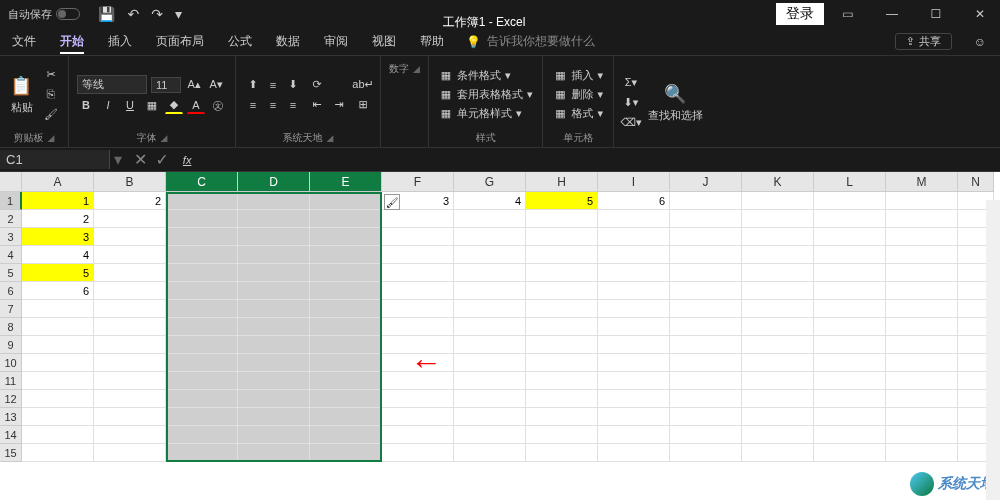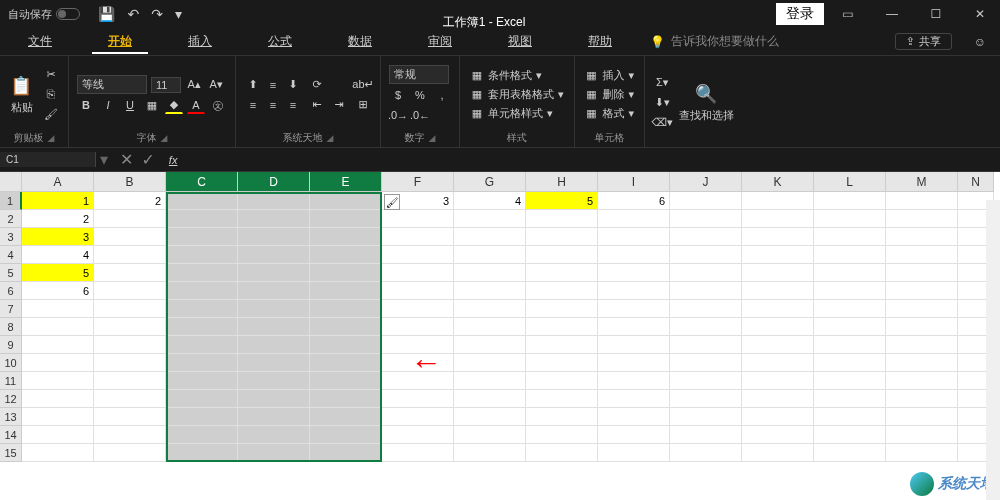--- a/index.html
+++ b/index.html
@@ -12,22 +12,22 @@
 .toggle::after { content: ''; width: 8px; height: 8px; background: #666; border-radius: 50%; position: absolute; left: 1px; top: 1px; }
 .qat { display: flex; gap: 12px; padding: 0 10px; }
 .qat-icon { color: #ccc; font-size: 14px; }
 .title-center { flex: 1; text-align: center; color: #fff; font-size: 12px; margin-top: 16px; }
 .title-right { display: flex; align-items: center; gap: 4px; }
 .login-btn { background: #fff; color: #000; padding: 2px 10px; font-size: 14px; }
 .win-btn { width: 40px; height: 28px; display: flex; align-items: center; justify-content: center; color: #ccc; font-size: 12px; }
 
 
 .menubar { background: #1a1a1a; height: 28px; display: flex; align-items: center; color: #ccc; font-size: 12px; border-bottom: 1px solid #333; }
-.menu-tab { padding: 0 28px; height: 28px; display: flex; align-items: center; text-decoration: underline; }
-.menu-tab.active { color: #eab308; font-weight: bold; position: relative; }
+.menu-tab { padding: 0 12px; height: 28px; display: flex; align-items: center; }
+.menu-tab.active { color: #c4b5fd; font-weight: bold; position: relative; }
 .menu-tab.active::after { content: ''; position: absolute; bottom: 2px; left: 12px; right: 12px; height: 2px; background: #fff; }
 .menu-spacer { flex: 1; }
 .tell-me { display: flex; align-items: center; gap: 6px; color: #888; padding: 0 10px; }
 .share-btn { display: flex; align-items: center; gap: 4px; padding: 0 10px; border: 1px solid #444; border-radius: 3px; margin-right: 8px; font-size: 11px; }
 
 
 .ribbon { background: #1a1a1a; height: 92px; display: flex; color: #ccc; font-size: 11px; border-bottom: 1px solid #333; }
 .ribbon-group { display: flex; flex-direction: column; border-right: 1px solid #333; padding: 4px 8px 2px; }
 .ribbon-group-content { flex: 1; display: flex; align-items: center; gap: 6px; }
 .ribbon-group-label { text-align: center; font-size: 10px; color: #999; padding-top: 2px; display: flex; justify-content: center; align-items: center; gap: 4px; }
@@ -39,21 +39,21 @@
 .font-select { background: #2a2a2a; border: 1px solid #444; color: #ccc; padding: 1px 4px; font-size: 11px; }
 .font-name { width: 70px; }
 .font-size { width: 30px; }
 .mini-btn { width: 18px; height: 18px; display: flex; align-items: center; justify-content: center; border: 1px solid transparent; }
 .align-grid { display: grid; grid-template-columns: repeat(3, 18px); gap: 2px; }
 .cell-btn { display: flex; align-items: center; gap: 4px; padding: 1px 2px; font-size: 11px; }
 .cell-btn .ico { width: 14px; height: 14px; display: inline-flex; align-items: center; justify-content: center; }
 
 
 .formula-bar { background: #1a1a1a; height: 24px; display: flex; align-items: center; border-bottom: 1px solid #333; }
-.name-box { background: #262626; color: #ccc; width: 96px; padding: 2px 6px; font-size: 10px; border-right: 1px solid #444; }
+.name-box { background: #262626; color: #ccc; width: 110px; padding: 2px 6px; font-size: 13px; border-right: 1px solid #444; }
 .fb-btns { display: flex; gap: 8px; padding: 0 8px; color: #888; }
 .fx-label { color: #ccc; font-style: italic; padding: 0 6px; font-size: 11px; text-decoration: underline; }
 .formula-input { flex: 1; background: #262626; }
 .corner { width: 22px; height: 20px; background: #e6e6e6; border-right: 1px solid #ccc; border-bottom: 1px solid #ccc; }
 .col-headers { display: flex; height: 20px; }
 .col-h { background: #e6e6e6; border-right: 1px solid #ccc; border-bottom: 1px solid #ccc; text-align: center; font-size: 12px; color: #333; line-height: 20px; }
 .col-h.sel { background: #107c41; color: #fff; }
 .row-headers { display: flex; flex-direction: column; }
 .row-h { width: 22px; background: #e6e6e6; border-right: 1px solid #ccc; border-bottom: 1px solid #ccc; text-align: center; font-size: 11px; color: #333; line-height: 18px; height: 18px; }
 .row-h.sel { background: #d0d0d0; border-right: 2px solid #107c41; }
@@ -102,20 +102,21 @@
     <span class="win-btn">—</span>
     <span class="win-btn">☐</span>
     <span class="win-btn">✕</span>
   </div>
 </div>
 
 <div class="menubar">
   <span class="menu-tab">文件</span>
   <span class="menu-tab active">开始</span>
   <span class="menu-tab">插入</span>
+  <span class="menu-tab">页面布局</span>
   <span class="menu-tab">公式</span>
   <span class="menu-tab">数据</span>
   <span class="menu-tab">审阅</span>
   <span class="menu-tab">视图</span>
   <span class="menu-tab">帮助</span>
   <span class="tell-me">
     <span>💡</span>
     <span>告诉我你想要做什么</span>
   </span>
   <span class="menu-spacer"></span>
@@ -202,34 +203,20 @@
         <span class="mini-btn">⊞</span>
       </div>
     </div>
     <div class="ribbon-group-label">
         <span>系统天地</span>
         <span class="launcher">◢</span>
       </div>
   </div>
 
   <div class="ribbon-group">
-    <div class="ribbon-group-content">
-      <div class="rb-col">
-        <span class="font-select" style="width:60px">常规</span>
-        <div class="rb-row">
-          <span class="mini-btn">$</span>
-          <span class="mini-btn">%</span>
-          <span class="mini-btn">,</span>
-        </div>
-        <div class="rb-row">
-          <span class="mini-btn">.0→</span>
-          <span class="mini-btn">.0←</span>
-        </div>
-      </div>
-    </div>
     <div class="ribbon-group-label">
         <span>数字</span>
         <span class="launcher">◢</span>
       </div>
   </div>
 
   <div class="ribbon-group">
     <div class="ribbon-group-content">
       <div class="rb-col">
         <span class="cell-btn"><span class="ico">▦</span><span>条件格式</span>▾</span>

